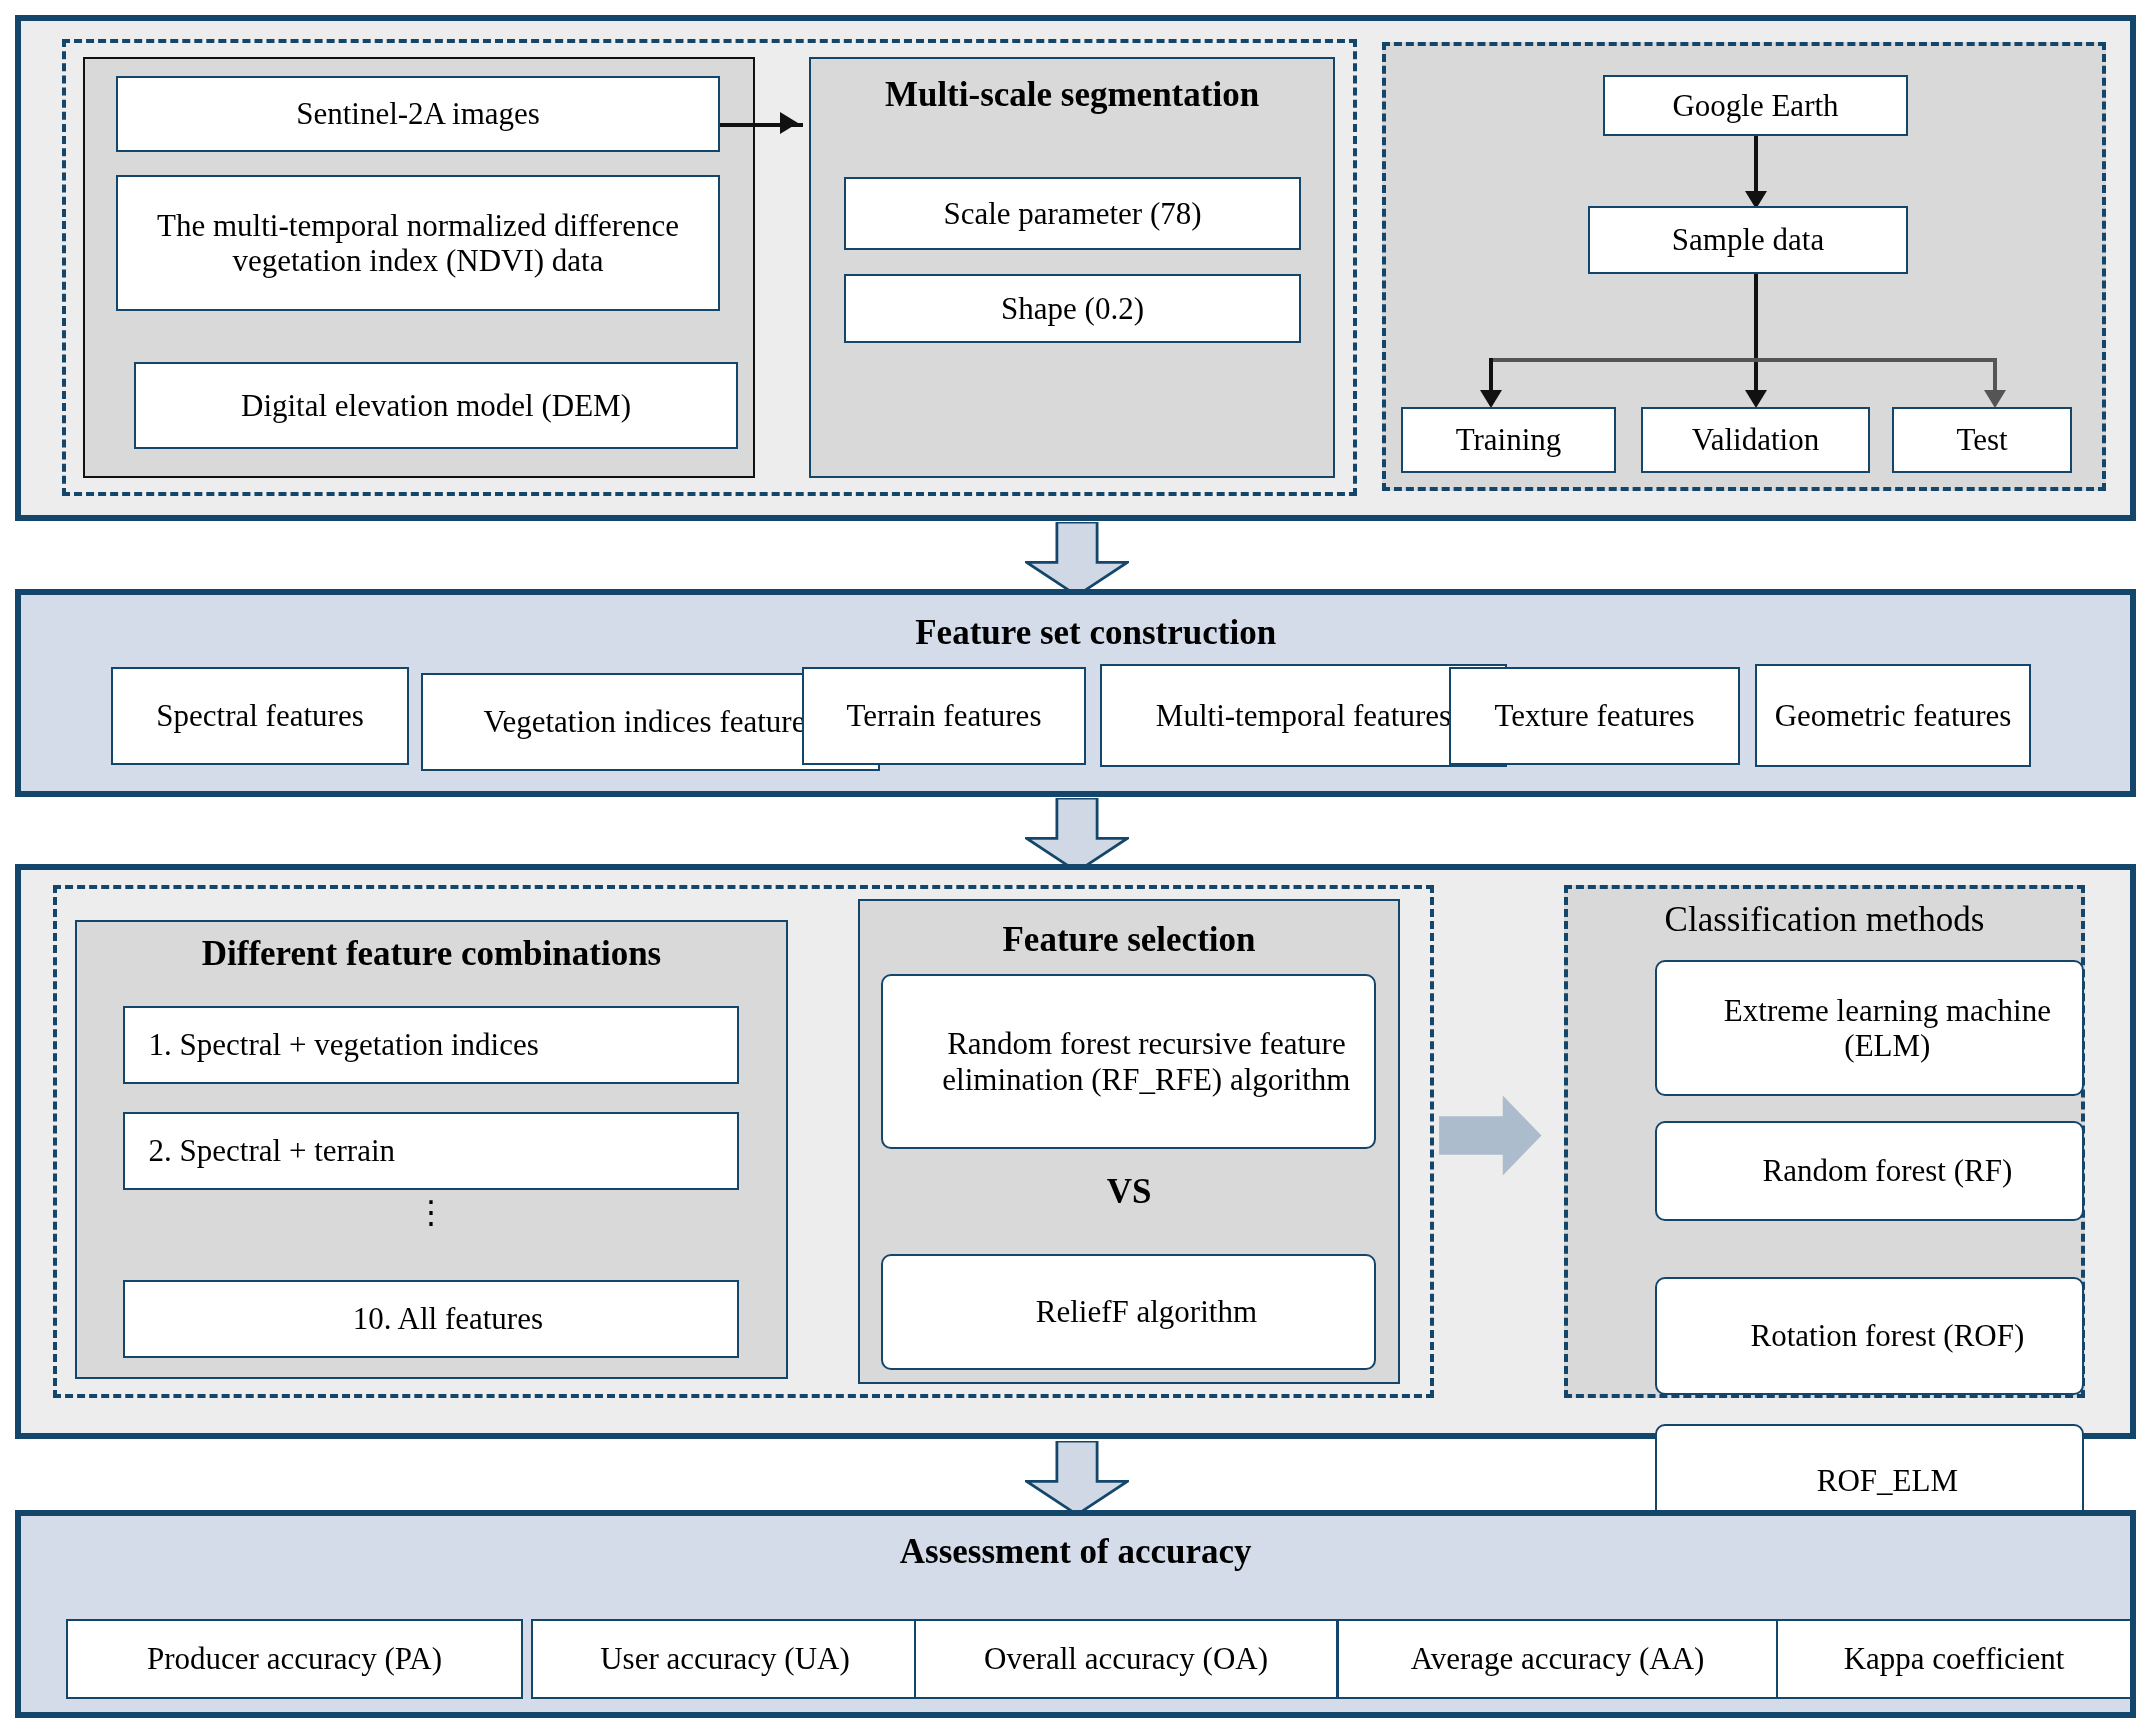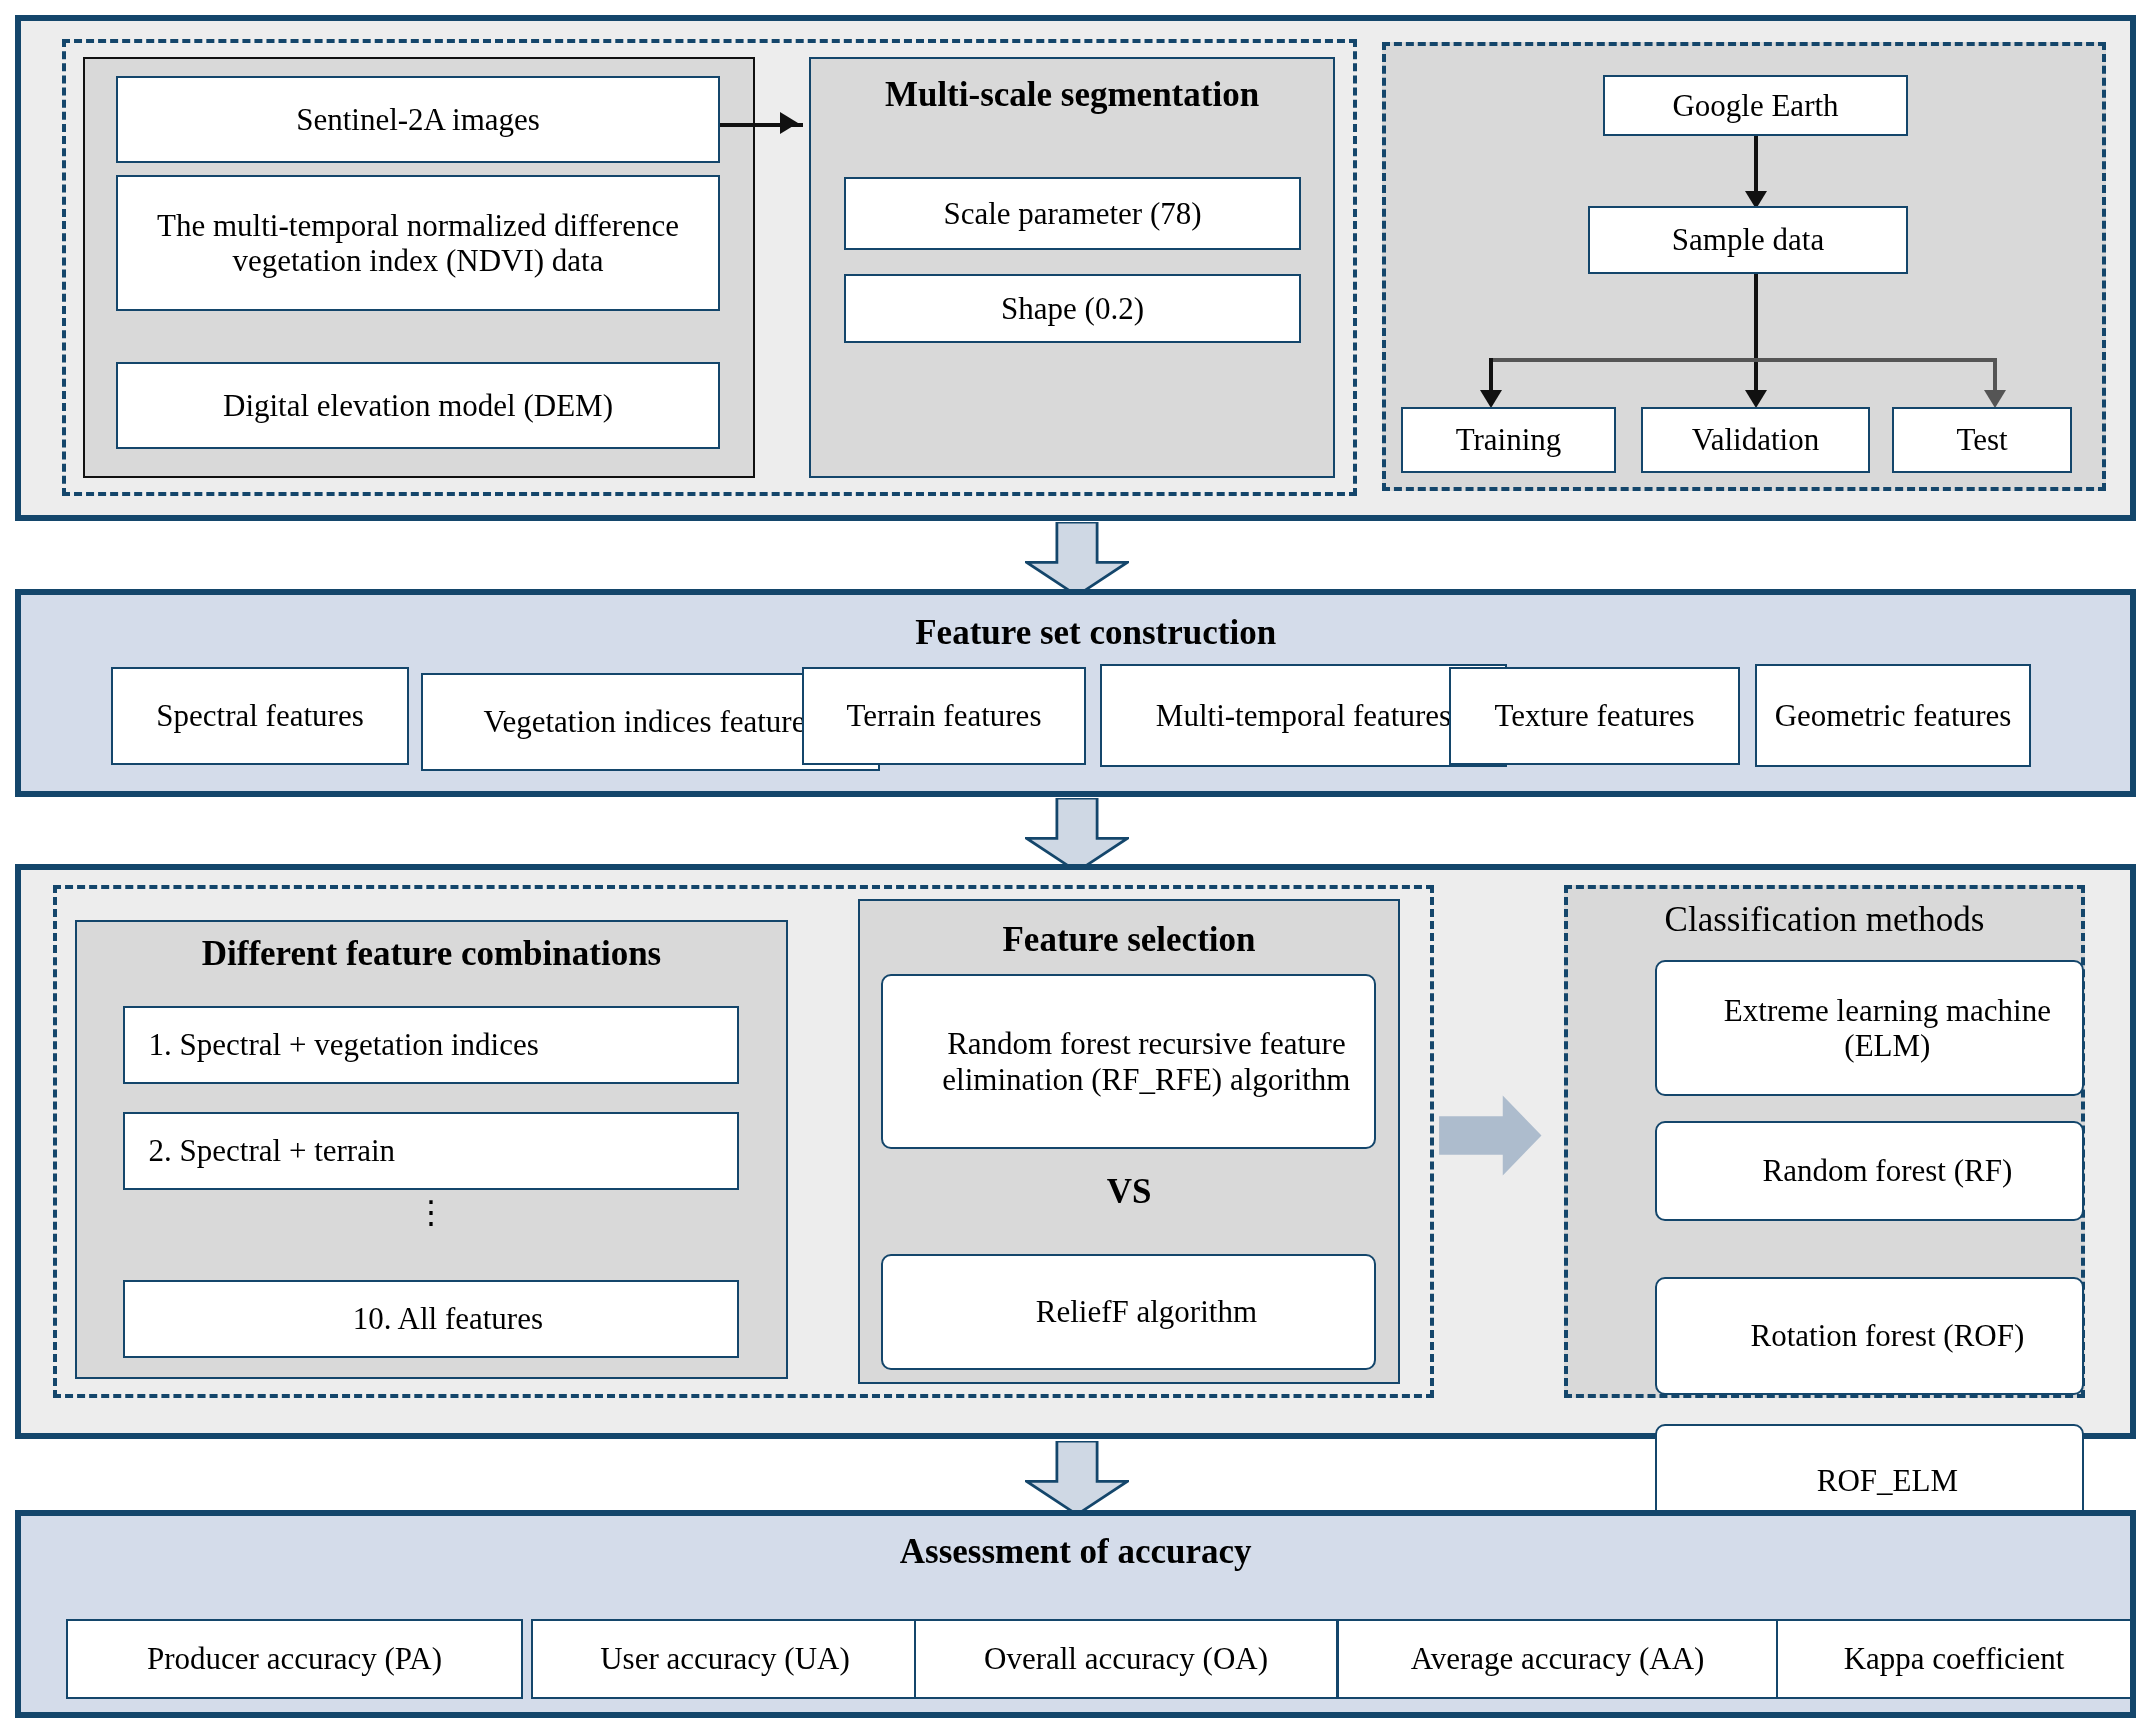--- a/index.html
+++ b/index.html
@@ -98,29 +98,29 @@
 
 <div class="page">
 
   <div class="section sec-grey" style="left:15.2px;top:15.2px;width:2121px;height:506px;">
   </div>
 
   <div class="dashed" style="left:62px;top:39px;width:1295px;height:457px;"></div>
 
   <div class="panel blackline" style="left:83px;top:57px;width:672px;height:421px;"></div>
 
-  <div class="node" style="left:116px;top:76px;width:604px;height:87px;font-size:31px;">
+  <div class="node" style="left:116px;top:76px;width:604px;height:76px;font-size:31px;">
     <span>Sentinel-2A images</span>
   </div>
 
   <div class="node" style="left:116px;top:175px;width:604px;height:136px;font-size:31px;">
     <span>The multi-temporal normalized difference vegetation index (NDVI) data</span>
   </div>
 
-  <div class="node" style="left:116px;top:362px;width:604px;height:87px;font-size:31px;">
+  <div class="node" style="left:134px;top:362px;width:604px;height:87px;font-size:31px;">
     <span>Digital elevation model (DEM)</span>
   </div>
 
   <div class="hline" style="left:720px;top:123px;width:83px;height:3.5px;"></div>
   <div class="arrow-right-head" style="left:780px;top:112px;"></div>
 
   <div class="panel navyline" style="left:809px;top:57px;width:526px;height:421px;"></div>
 
   <div class="title" style="left:809px;top:75px;width:526px;font-size:35px;">Multi-scale segmentation</div>
 

